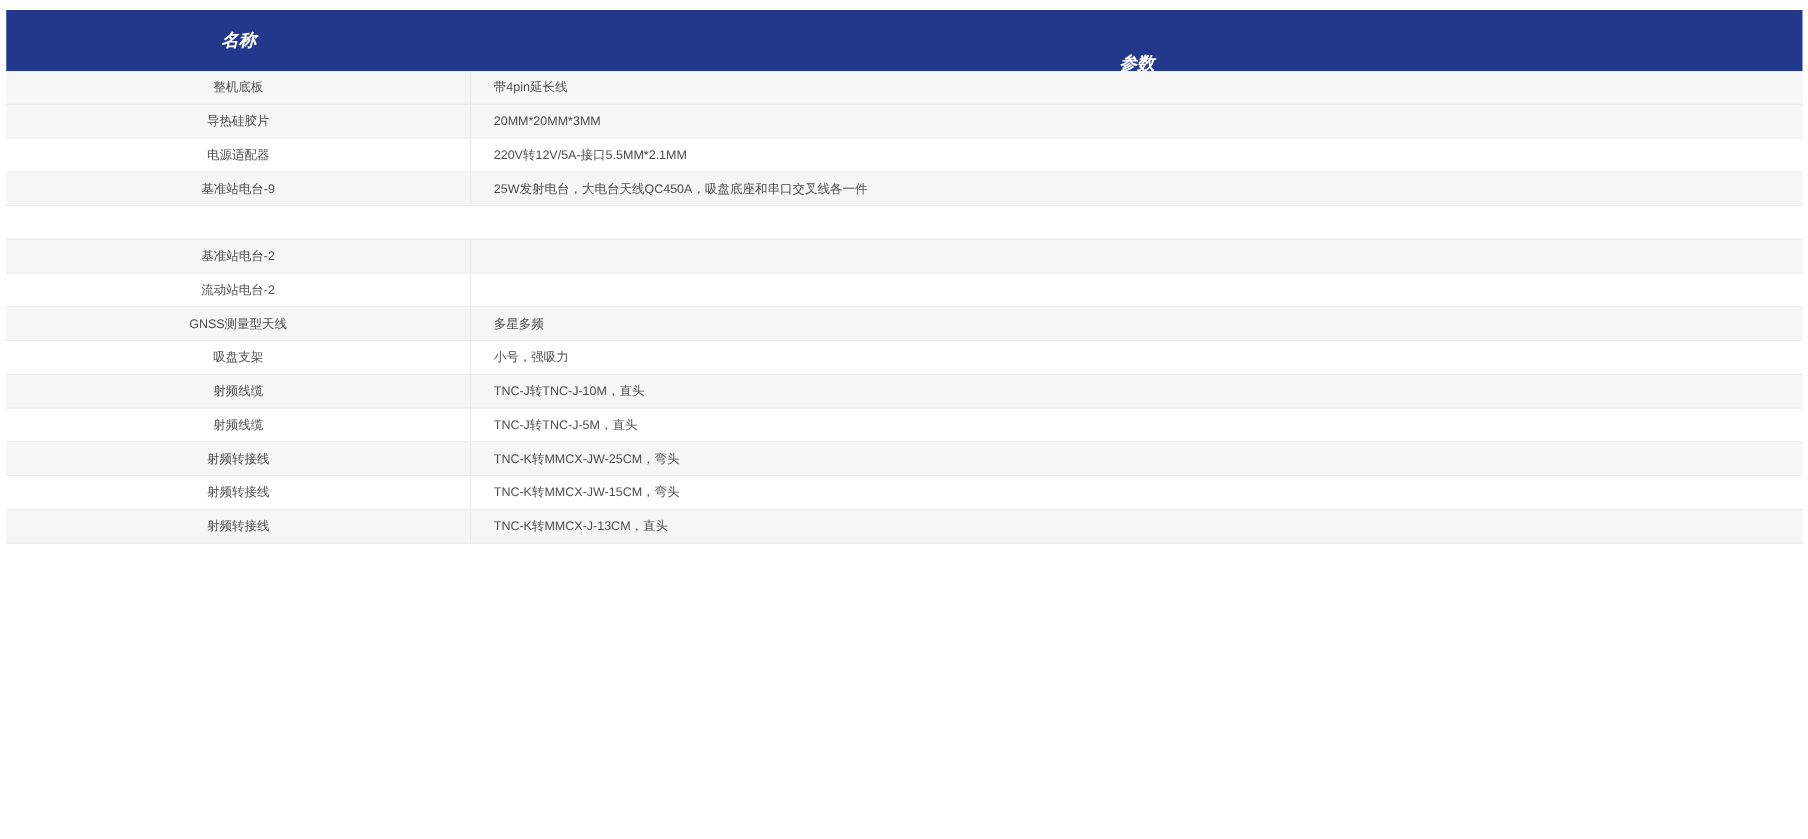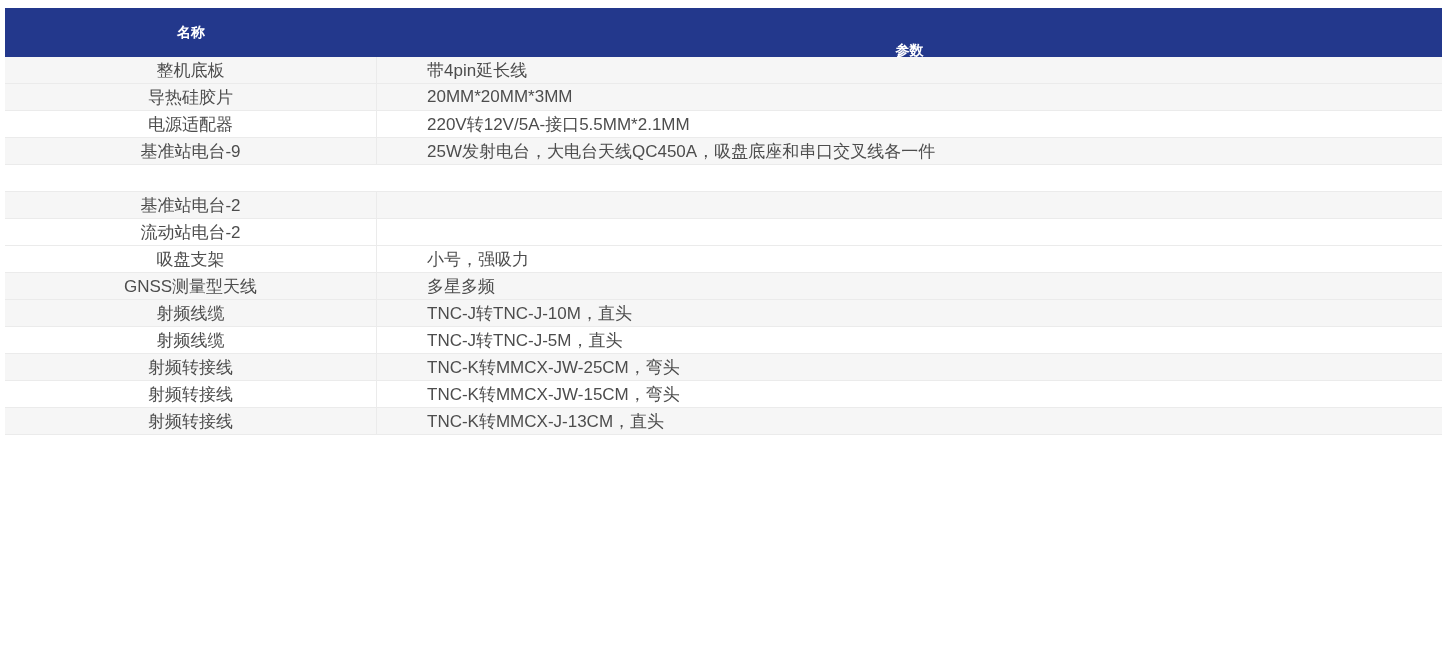--- a/index.html
+++ b/index.html
@@ -21,31 +21,31 @@
     height: 49px;
     background: var(--header-bg, #23388c);
     color: var(--header-text, #ffffff);
     font-size: 14px;
     font-weight: bold;
   }
   .th {
     display: flex;
     align-items: center;
     justify-content: center;
+    font-style: italic;
   }
   .th.col-name { width: 372px; }
   .th.col-param { flex: 1; margin-top: 36px; }
   .tr {
     display: flex;
     height: 27px;
     background: var(--row-bg, #ffffff);
     border-bottom: 1px solid var(--border, #ebebeb);
     color: var(--text, #4d4d4d);
-    font-size: 17px;
-    gap: 32px;
+    font-size: 10px;
   }
   .tr.alt { background: var(--row-alt-bg, #f6f6f6); }
   .td {
     display: flex;
     align-items: center;
   }
   .td.col-name {
     width: 372px;
     justify-content: center;
     text-align: center;
@@ -92,28 +92,28 @@
   </div>
 
   <div class="tr alt">
     <div class="td col-name">基准站电台-2</div>
   </div>
 
   <div class="tr">
     <div class="td col-name">流动站电台-2</div>
   </div>
 
+  <div class="tr alt">
+    <div class="td col-name">GNSS测量型天线</div>
+    <div class="td col-param">多星多频</div>
+  </div>
+
   <div class="tr">
     <div class="td col-name">吸盘支架</div>
     <div class="td col-param">小号，强吸力</div>
-  </div>
-
-  <div class="tr alt">
-    <div class="td col-name">GNSS测量型天线</div>
-    <div class="td col-param">多星多频</div>
   </div>
 
   <div class="tr alt">
     <div class="td col-name">射频线缆</div>
     <div class="td col-param">TNC-J转TNC-J-10M，直头</div>
   </div>
 
   <div class="tr">
     <div class="td col-name">射频线缆</div>
     <div class="td col-param">TNC-J转TNC-J-5M，直头</div>

